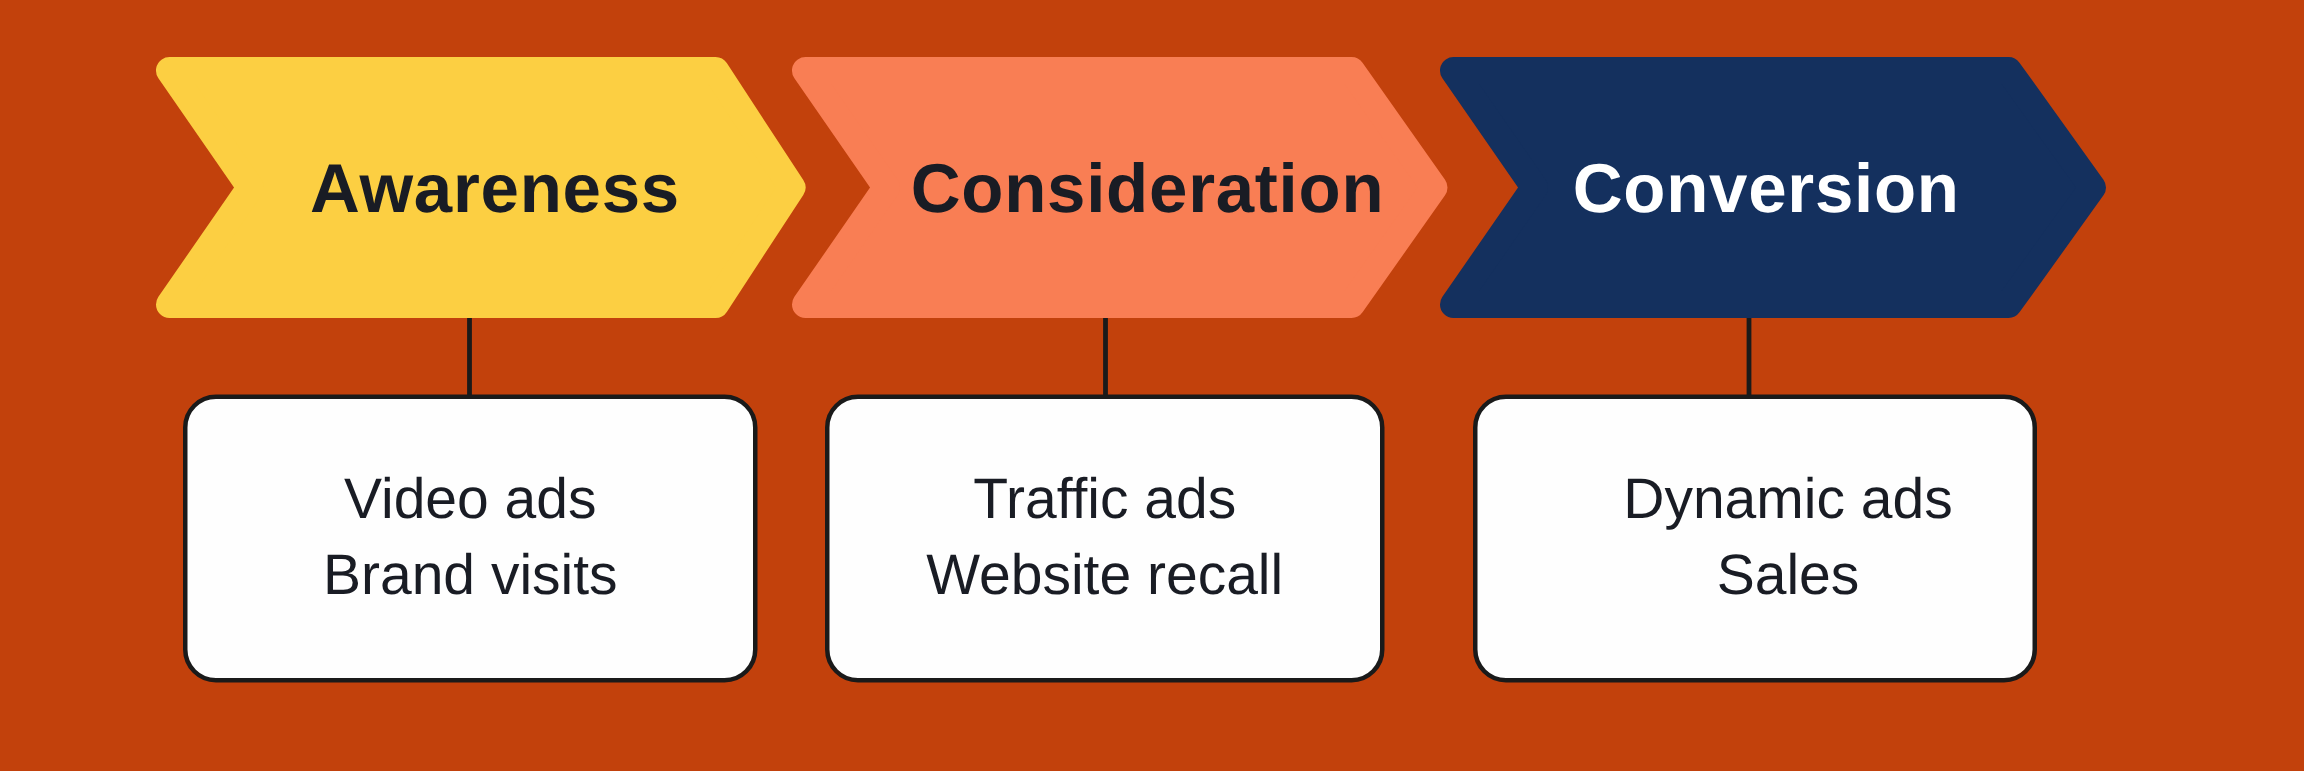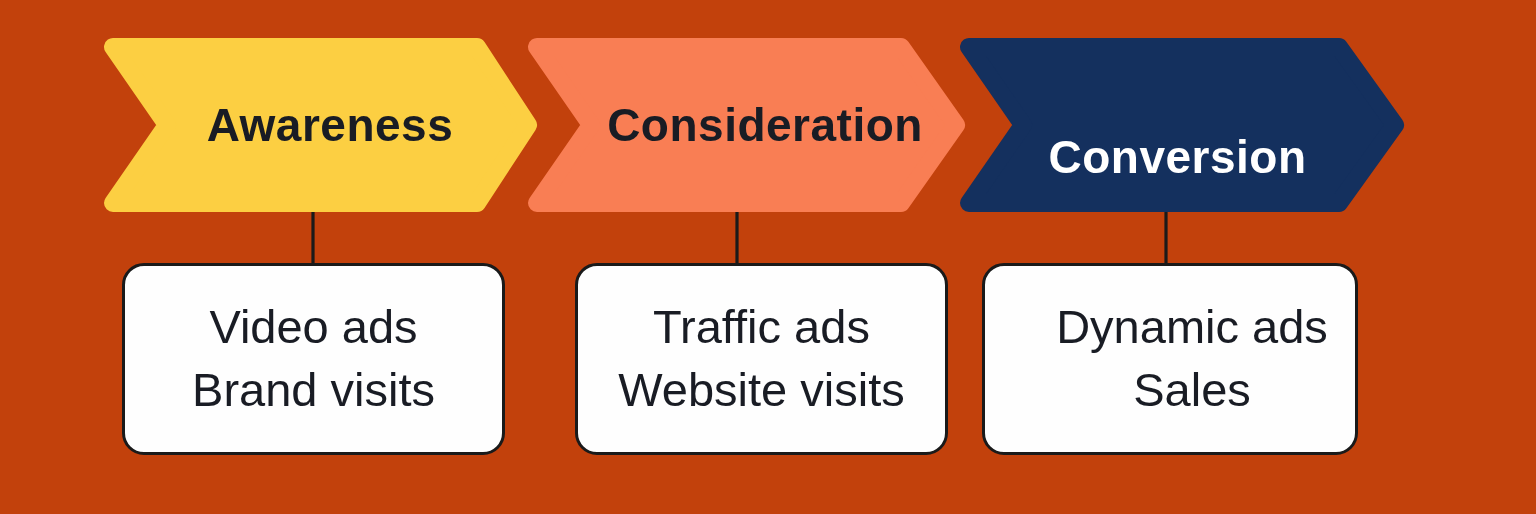--- a/index.html
+++ b/index.html
@@ -30,42 +30,42 @@
     align-items: center;
     justify-content: center;
     font-size: 46px;
     font-weight: 700;
     letter-spacing: 0.5px;
     white-space: nowrap;
     z-index: 2;
   }
   .label-awareness     { left: 150px;  width: 360px; }
   .label-consideration { left: 585px;  width: 360px; }
-  .label-conversion    { left: 1000px; width: 355px; margin-top: 32px; }
+  .label-conversion    { left: 1000px; width: 355px; }
   .tactics-box {
     position: absolute;
     top: 263px;
     height: 192px;
     box-sizing: border-box;
     background: #fefefe;
     border: 3.5px solid #1a1a1a;
     border-radius: 22px;
     display: flex;
     flex-direction: column;
     justify-content: center;
-    font-size: 47px;
+    font-size: 38px;
     font-weight: 500;
     line-height: 1.34;
     color: #191c24;
     text-align: center;
     white-space: nowrap;
     z-index: 3;
   }
   .box-1 { left: 122px; width: 383px; }
-  .box-2 { left: 575px; width: 373px; }
+  .box-2 { left: 550px; width: 373px; }
   .box-3 { left: 982px; width: 376px; padding-left: 44px; }
 </style>
 </head>
 <body>
 
 <div class="canvas">
 
   <svg class="shapes-svg" viewBox="0 0 1536 514" aria-hidden="true">
 
     <line x1="313" y1="206" x2="313" y2="266" stroke="#1a1a1a" stroke-width="3.2"></line>
@@ -80,20 +80,20 @@
   <div class="stage-label label-awareness" style="color: rgb(25, 28, 36);">Awareness</div>
   <div class="stage-label label-consideration" style="color: rgb(25, 28, 36); text-align: right;">Consideration</div>
   <div class="stage-label label-conversion" style="color: rgb(255, 255, 255);">Conversion</div>
 
   <div class="tactics-box box-1">
     <div>Video ads</div>
     <div>Brand visits</div>
   </div>
   <div class="tactics-box box-2">
     <div>Traffic ads</div>
-    <div>Website visits</div>
+    <div>Website recall</div>
   </div>
   <div class="tactics-box box-3">
     <div>Dynamic ads</div>
     <div>Sales</div>
   </div>
 
 </div>
 
 </body></html>

